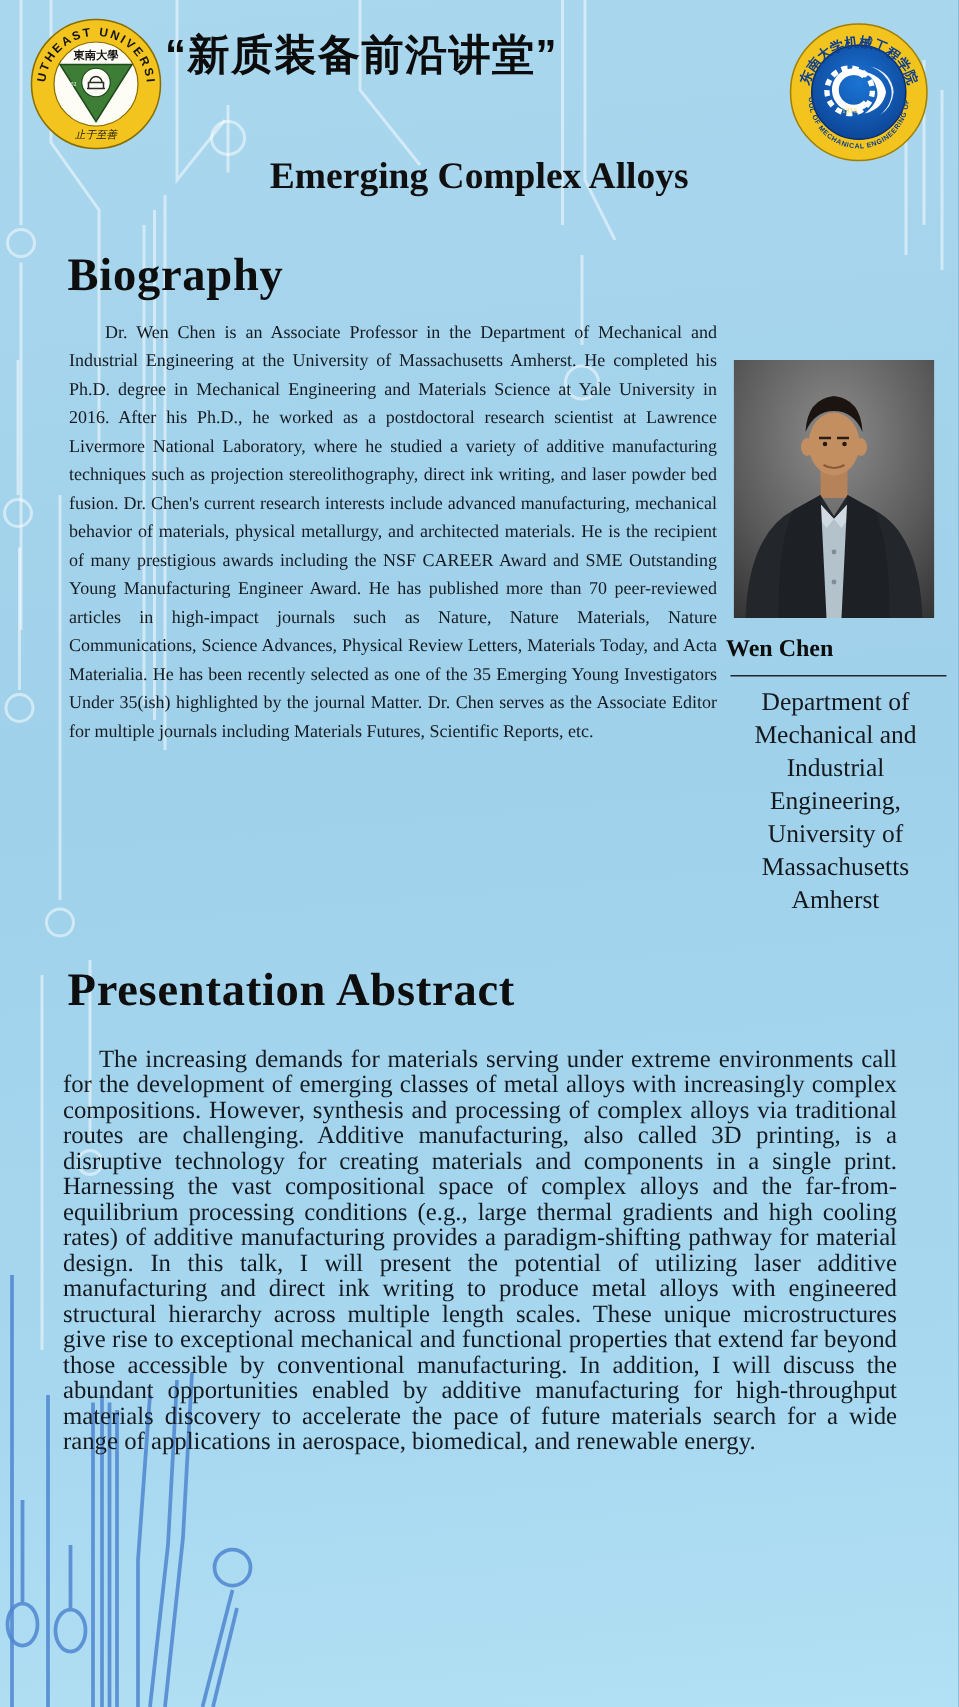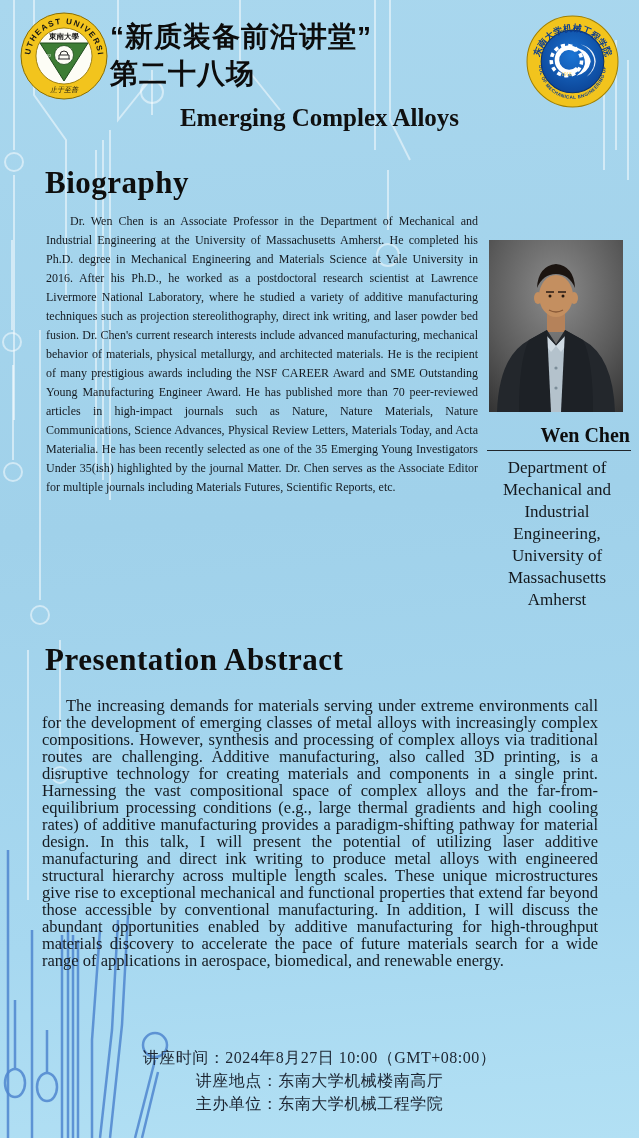--- a/index.html
+++ b/index.html
@@ -53,21 +53,21 @@
   }
 
   
   .photo-frame {
     position:absolute; left:489px; top:240px; width:134px; height:172px;
     overflow:hidden;
   }
   .photo-frame svg { display:block; width:134px; height:172px; }
   .speaker-name {
     position:absolute; left:484px; top:424px; width:146px;
-    text-align:right; font-weight:700; font-size:20px; color:#0d0d0d;
+    text-align:left; font-weight:700; font-size:16px; color:#0d0d0d;
   }
   .speaker-divider {
     position:absolute; left:487px; top:450px; width:144px;
     border-top:1.6px solid #20262c;
   }
   .speaker-affiliation {
     position:absolute; left:479px; top:457px; width:156px;
     text-align:center; font-size:17px; line-height:22px; color:#14181d;
   }
 
@@ -174,21 +174,20 @@
       <circle cx="40" cy="45" r="15" fill="none" stroke="#ffffff" stroke-width="3.5" stroke-dasharray="4 3.2"></circle>
       <path d="M50,35 A12,12 0 1 0 51,53" fill="none" stroke="#ffffff" stroke-width="4.5"></path>
       <path d="M47,32 Q62,34 64,46 Q62,57 50,60 Q60,52 58,44 Q56,35 47,32 Z" fill="#ffffff"></path>
       <path d="M54,29 Q68,33 69,46 Q68,56 60,61 Q70,52 67,42 Q64,33 54,29 Z" fill="#ffffff" opacity="0.9"></path>
     </g>
     <text x="40" y="60" text-anchor="middle" font-size="5" fill="#ffd44d">1916</text>
   </svg>
 
   <div class="cn-title">
     <span>“新质装备前沿讲堂”</span>
-    <span>第二十八场</span>
   </div>
   <div class="en-title">
     <span>Emerging Complex Alloys</span>
   </div>
 
   <h2 class="section-heading h-bio">Biography</h2>
   <p class="bio-text">Dr. Wen Chen is an Associate Professor in the Department of Mechanical and Industrial Engineering at the University of Massachusetts Amherst. He completed his Ph.D. degree in Mechanical Engineering and Materials Science at Yale University in 2016. After his Ph.D., he worked as a postdoctoral research scientist at Lawrence Livermore National Laboratory, where he studied a variety of additive manufacturing techniques such as projection stereolithography, direct ink writing, and laser powder bed fusion. Dr. Chen's current research interests include advanced manufacturing, mechanical behavior of materials, physical metallurgy, and architected materials. He is the recipient of many prestigious awards including the NSF CAREER Award and SME Outstanding Young Manufacturing Engineer Award. He has published more than 70 peer-reviewed articles in high-impact journals such as Nature, Nature Materials, Nature Communications, Science Advances, Physical Review Letters, Materials Today, and Acta Materialia. He has been recently selected as one of the 35 Emerging Young Investigators Under 35(ish) highlighted by the journal Matter. Dr. Chen serves as the Associate Editor for multiple journals including Materials Futures, Scientific Reports, etc.</p>
 
   <div class="photo-frame">
     <svg viewBox="0 0 134 172" xmlns="http://www.w3.org/2000/svg">
@@ -219,19 +218,14 @@
       <path d="M94,100 L76,90 L72,172 L104,172 Q104,120 94,100 Z" fill="#1d2126"></path>
     </svg>
   </div>
   <div class="speaker-name">Wen Chen</div>
   <div class="speaker-divider"></div>
   <div class="speaker-affiliation">Department of Mechanical and Industrial Engineering, University of Massachusetts Amherst</div>
 
   <h2 class="section-heading h-abs">Presentation Abstract</h2>
   <p class="abs-text">The increasing demands for materials serving under extreme environments call for the development of emerging classes of metal alloys with increasingly complex compositions. However, synthesis and processing of complex alloys via traditional routes are challenging. Additive manufacturing, also called 3D printing, is a disruptive technology for creating materials and components in a single print. Harnessing the vast compositional space of complex alloys and the far-from-equilibrium processing conditions (e.g., large thermal gradients and high cooling rates) of additive manufacturing provides a paradigm-shifting pathway for material design. In this talk, I will present the potential of utilizing laser additive manufacturing and direct ink writing to produce metal alloys with engineered structural hierarchy across multiple length scales. These unique microstructures give rise to exceptional mechanical and functional properties that extend far beyond those accessible by conventional manufacturing. In addition, I will discuss the abundant opportunities enabled by additive manufacturing for high-throughput materials discovery to accelerate the pace of future materials search for a wide range of applications in aerospace, biomedical, and renewable energy.</p>
 
-  <div class="footer-info">
-    <div>讲座时间：2024年8月27日 10:00（GMT+08:00）</div>
-    <div>讲座地点：东南大学机械楼南高厅</div>
-    <div>主办单位：东南大学机械工程学院</div>
-  </div>
 
 </div>
 
 </body></html>

